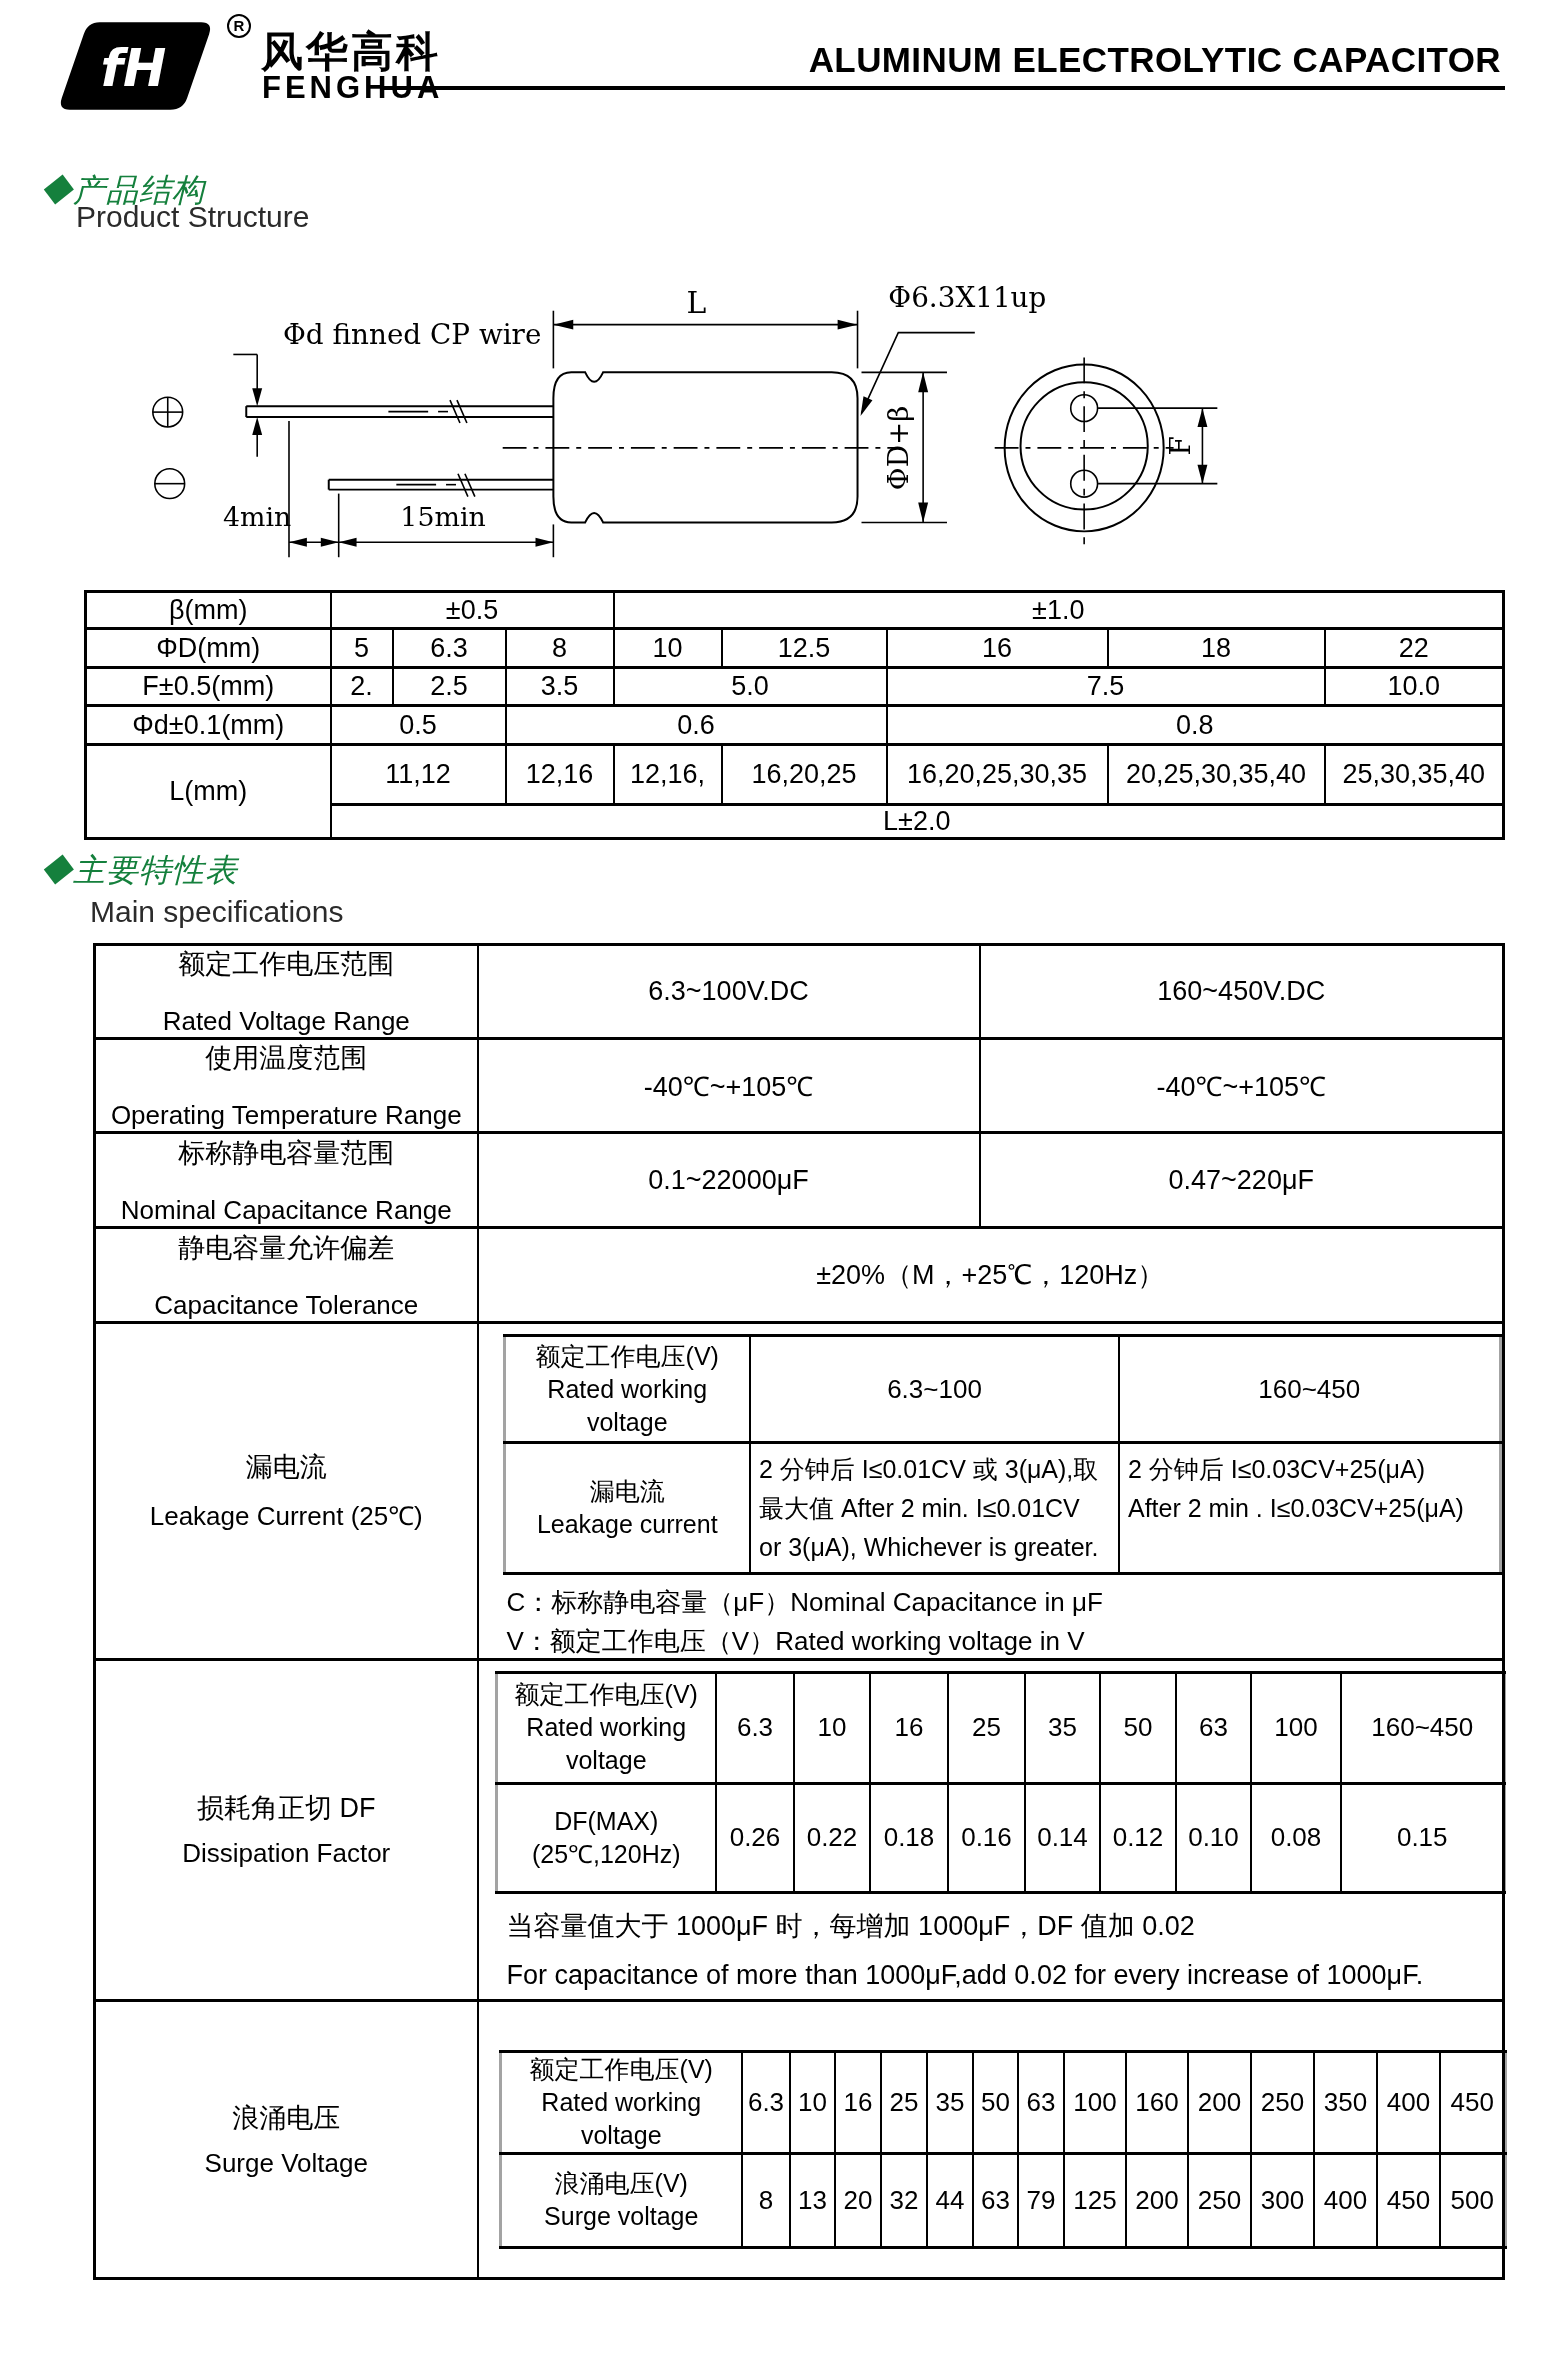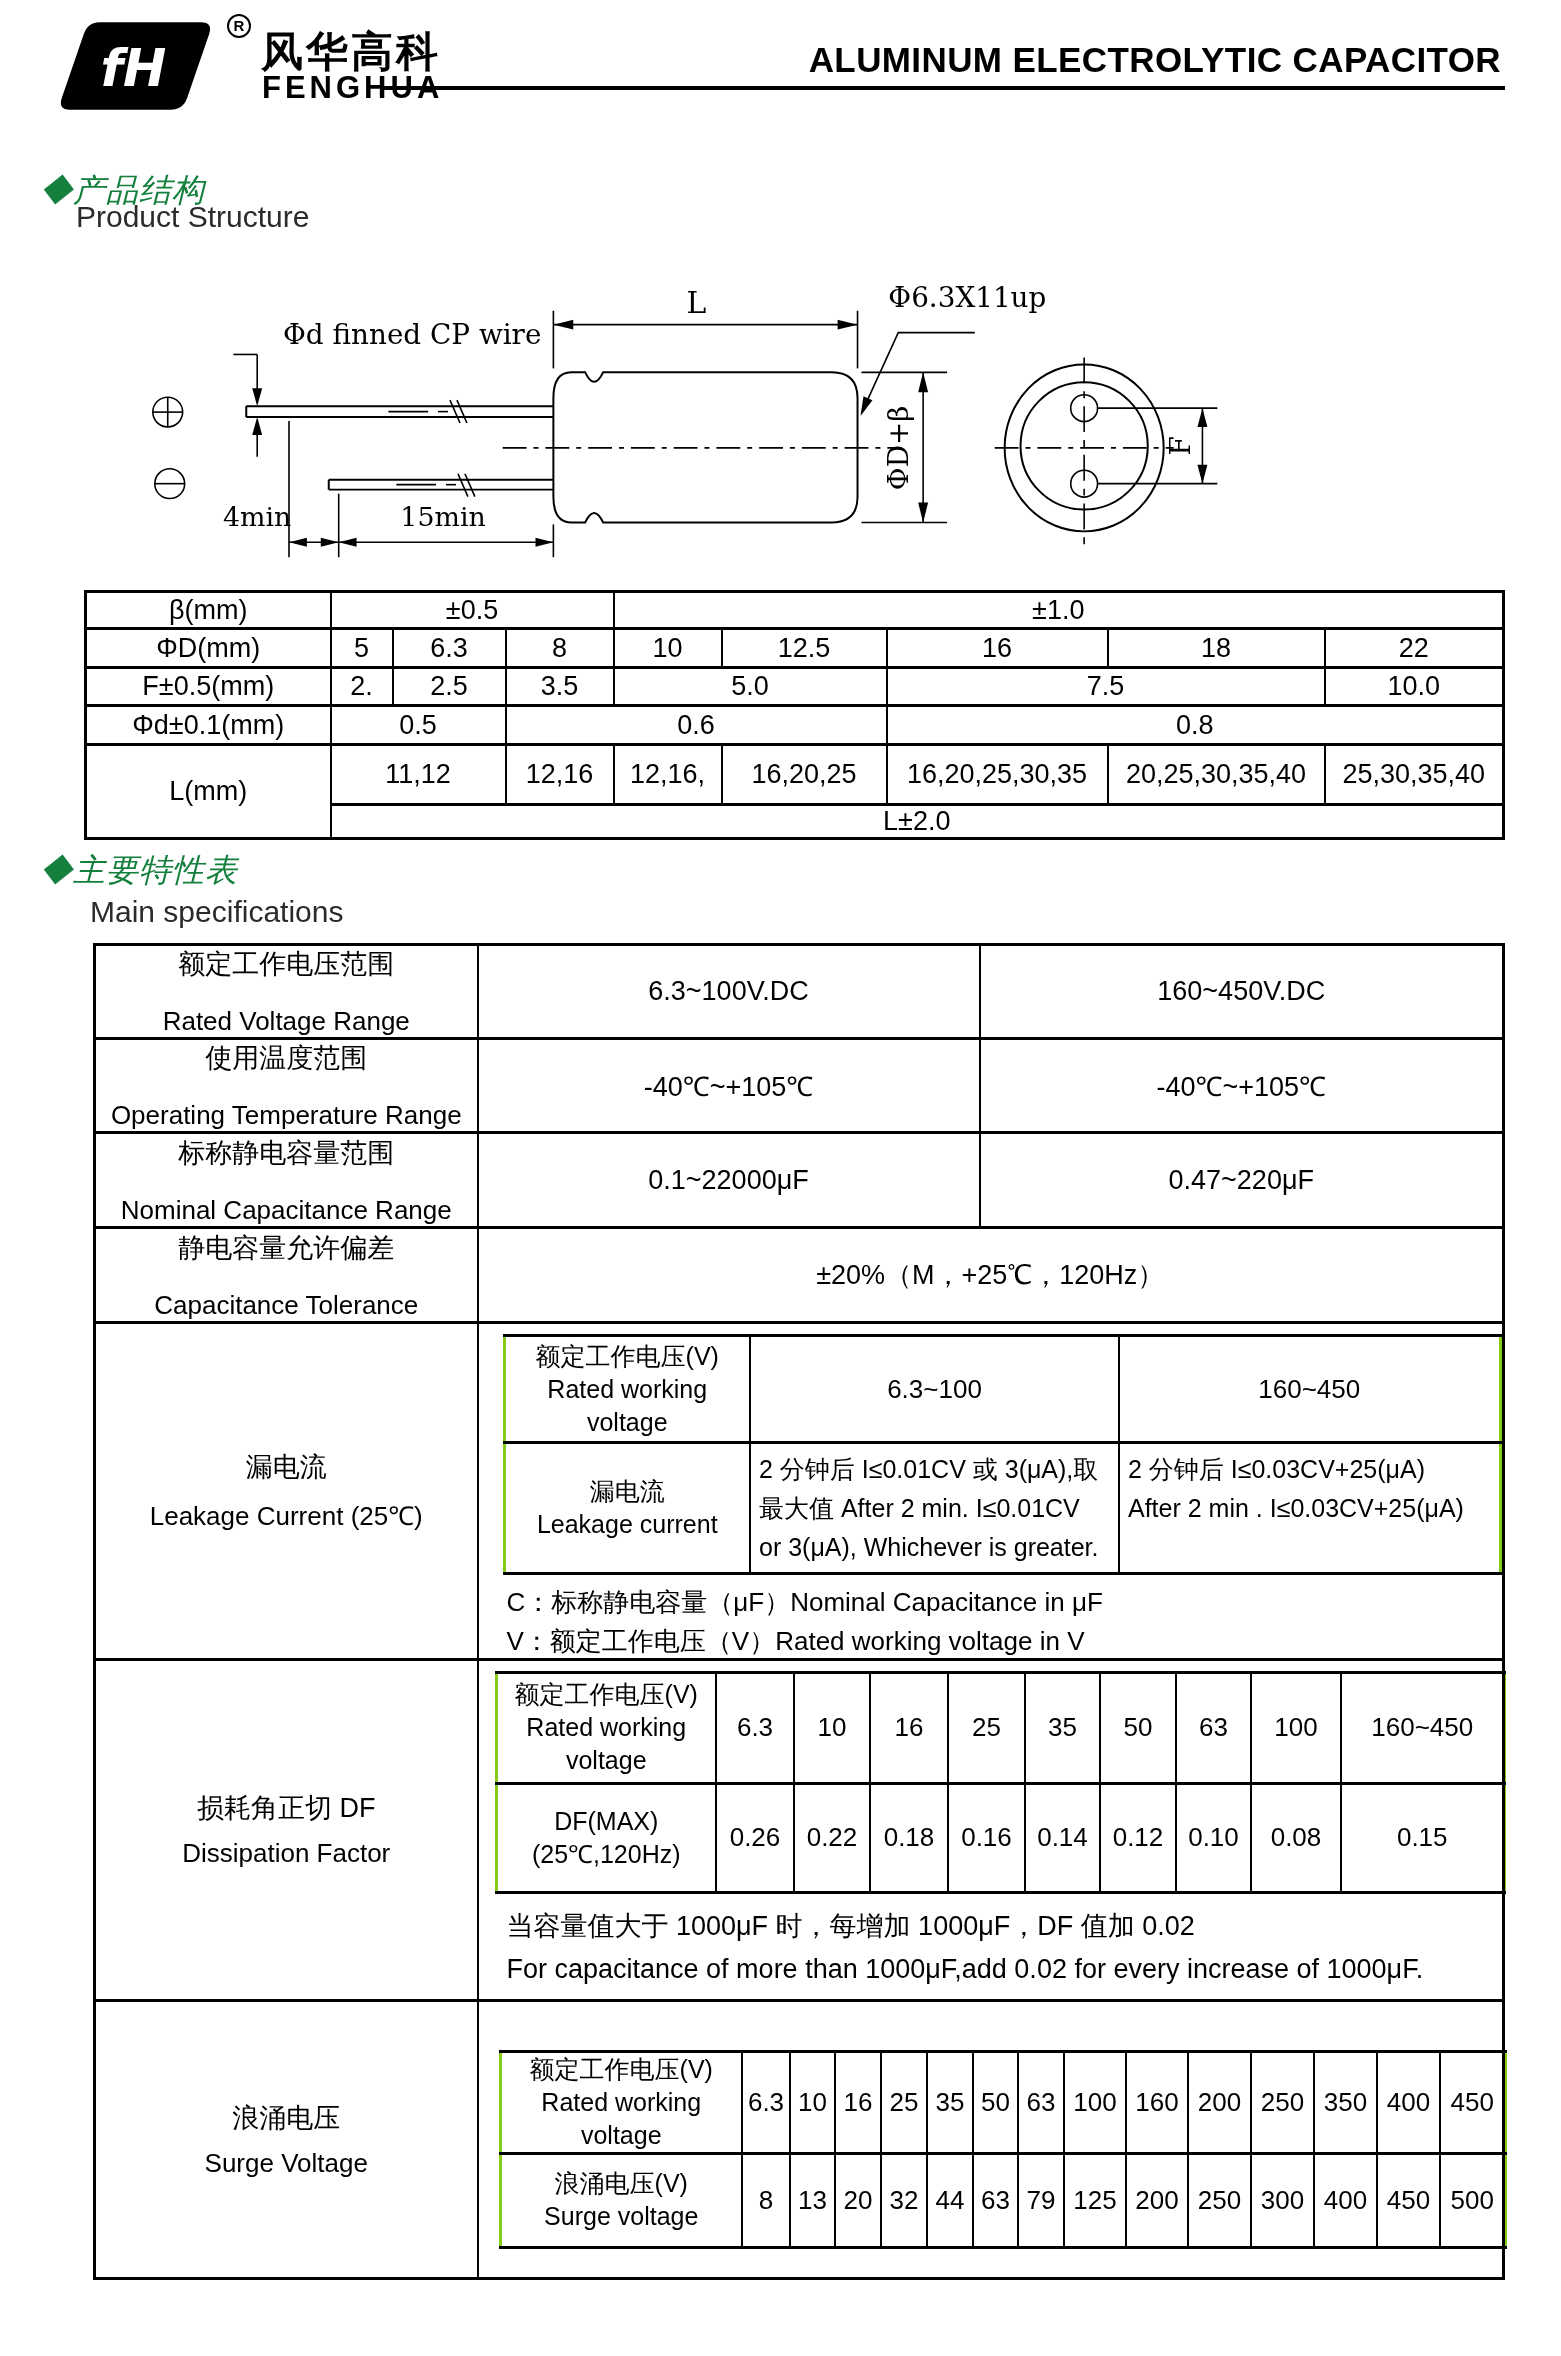--- a/index.html
+++ b/index.html
@@ -40,33 +40,33 @@
   
   .spec{position:absolute;left:93px;top:943px;width:1410px;border:3px solid #000;}
   .spec > tbody > tr > td{border-left:2px solid #000;border-right:2px solid #000;
         border-top:3px solid #000;border-bottom:3px solid #000;}
   .lbl2{display:flex;flex-direction:column;justify-content:center;align-items:center;gap:24px;height:100%;}
   .lbl2 .cjk{font-size:27px;} .lbl2 .en{font-size:26px;}
   .lblTight{display:flex;flex-direction:column;justify-content:center;align-items:center;gap:12px;height:100%;}
   .lblTight .cjk{font-size:27px;} .lblTight .en{font-size:26px;}
   .complex{vertical-align:top;text-align:left;}
 
-  .inner{border:3px solid #84cc16;}
+  .inner{border:3px solid #a3a3a3;}
   .inner td{border-left:2px solid #000;border-right:2px solid #000;
             border-top:3px solid #000;border-bottom:3px solid #000;font-size:26px;}
   .inner .ilbl div{line-height:1.32;font-size:25px;}
   .leak-inner{margin:10px 0 0 24px;width:996px;}
   .leak-inner td.txt{vertical-align:top;text-align:left;padding:6px 6px 6px 8px;}
   .leak-inner td.txt div{font-size:25px;line-height:1.55;white-space:nowrap;}
   .df-inner{margin:10px 0 0 16px;width:1005px;}
   .surge-inner{margin:48px 0 0 20px;width:1001px;}
   .notes{margin:12px 0 0 28px;font-size:26px;}
   .notes div{margin-top:8px;line-height:1.2;}
   .dfnotes{margin:16px 0 0 28px;font-size:27px;}
-  .dfnotes div{margin-top:10px;line-height:1.25;}
+  .dfnotes div{margin-top:16px;line-height:1.25;}
 </style>
 </head>
 <body>
 
 <div class="page">
 
   <svg class="logo-icon" width="199" height="100" viewBox="0 0 200 100">
     <path d="M 70,6 L 172,6 Q 184,6 180,18 L 158,82 Q 154,94 141,94 L 40,94 Q 28,94 32,82 L 54,18 Q 58,6 70,6 Z" fill="#000"></path>
     <text x="104" y="70" text-anchor="middle" font-size="52" font-weight="bold" font-style="italic" font-family="'DejaVu Sans',sans-serif" fill="#fff">fH</text>
   </svg>

